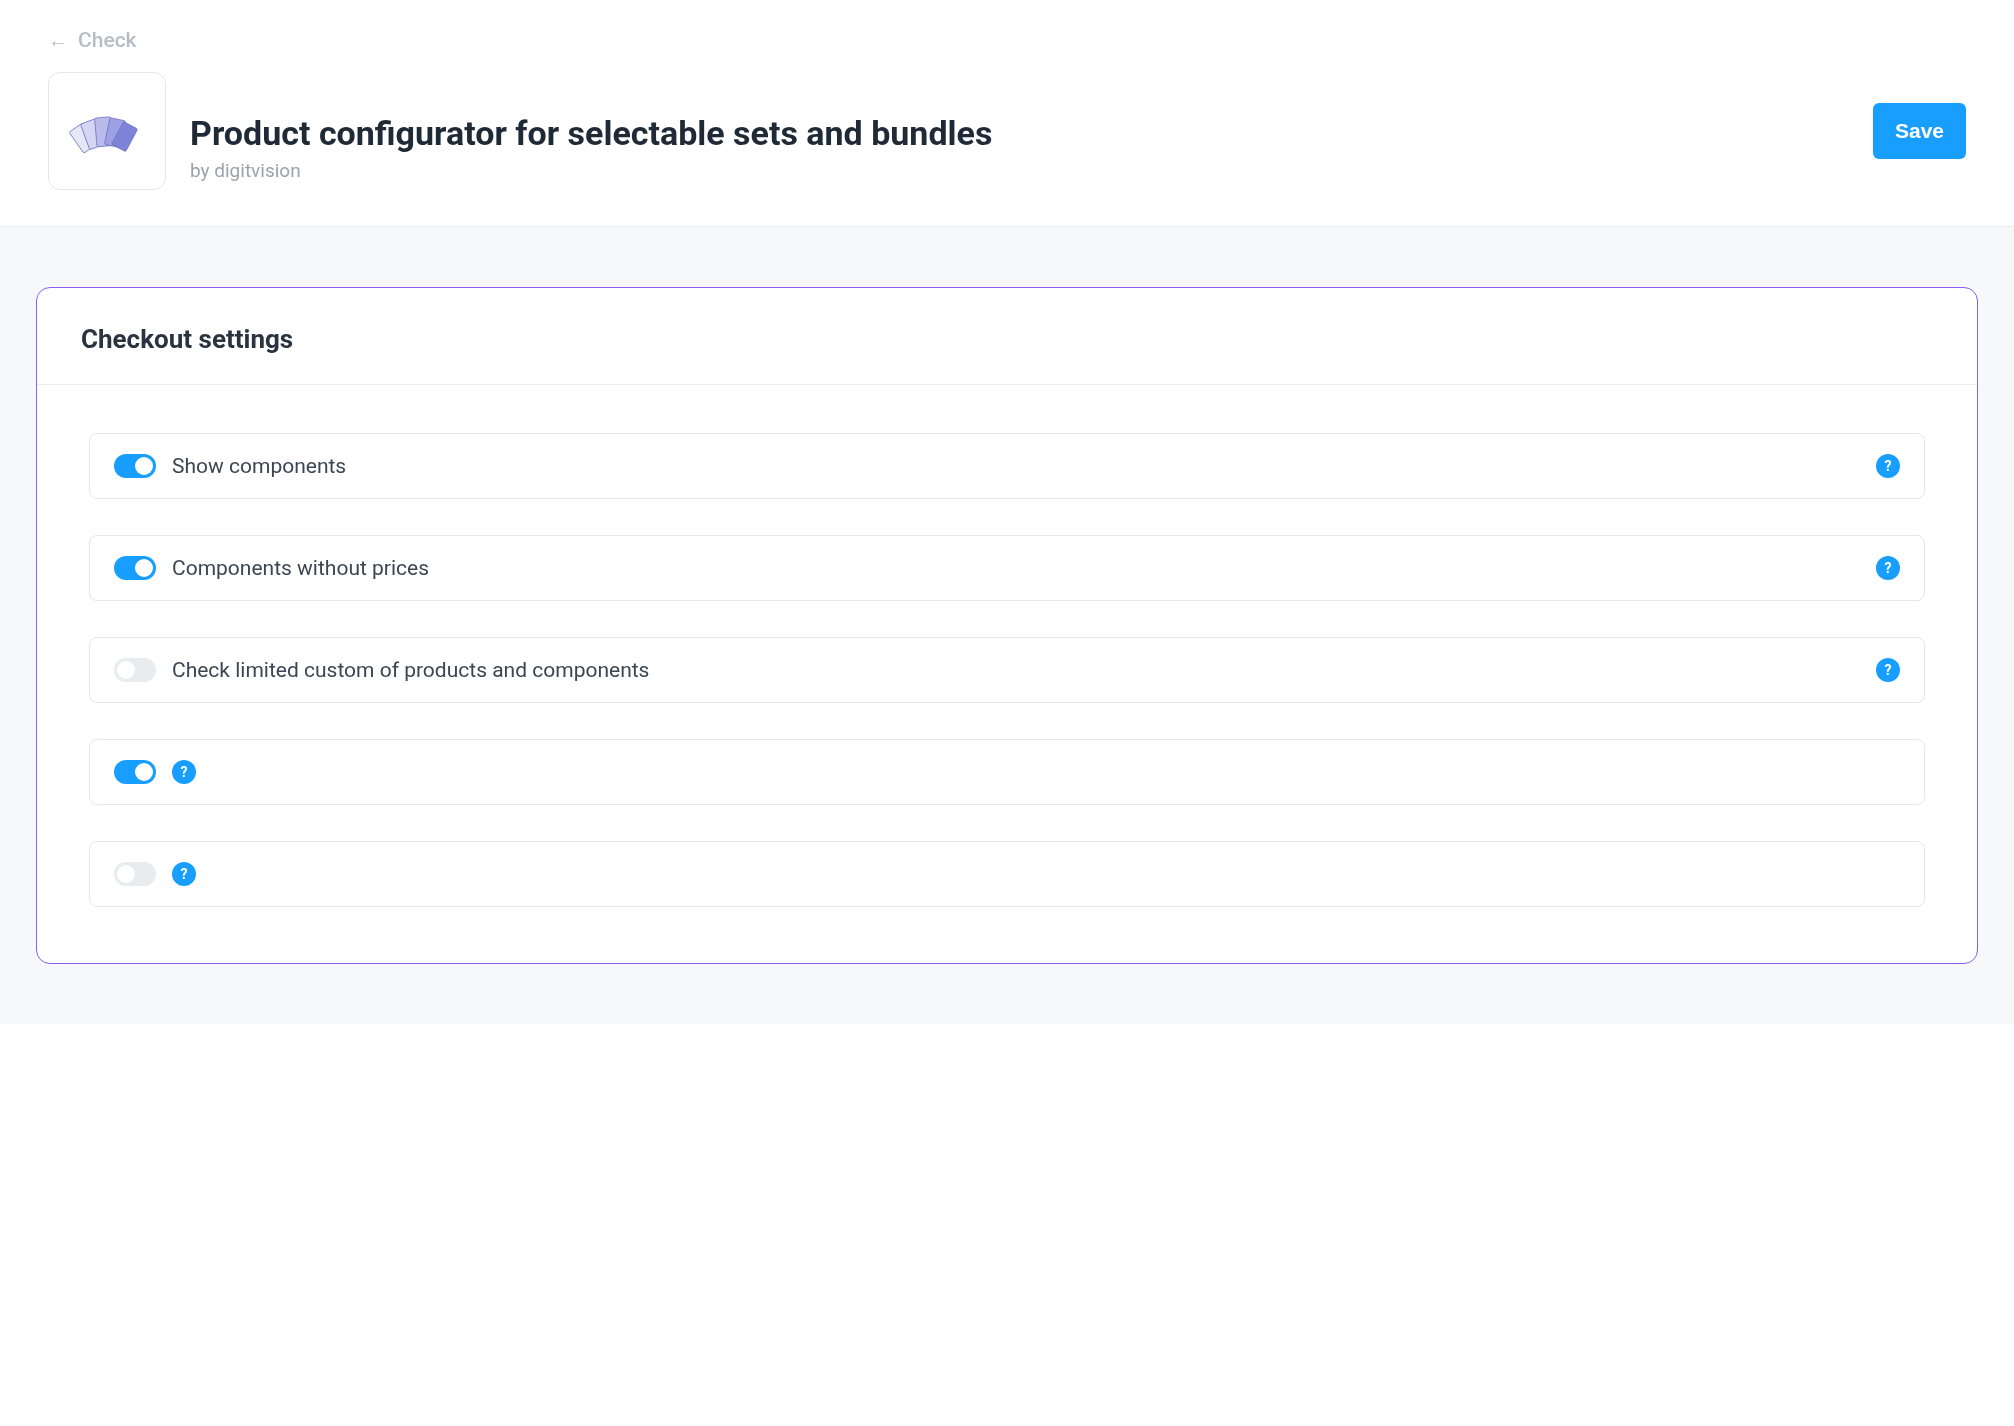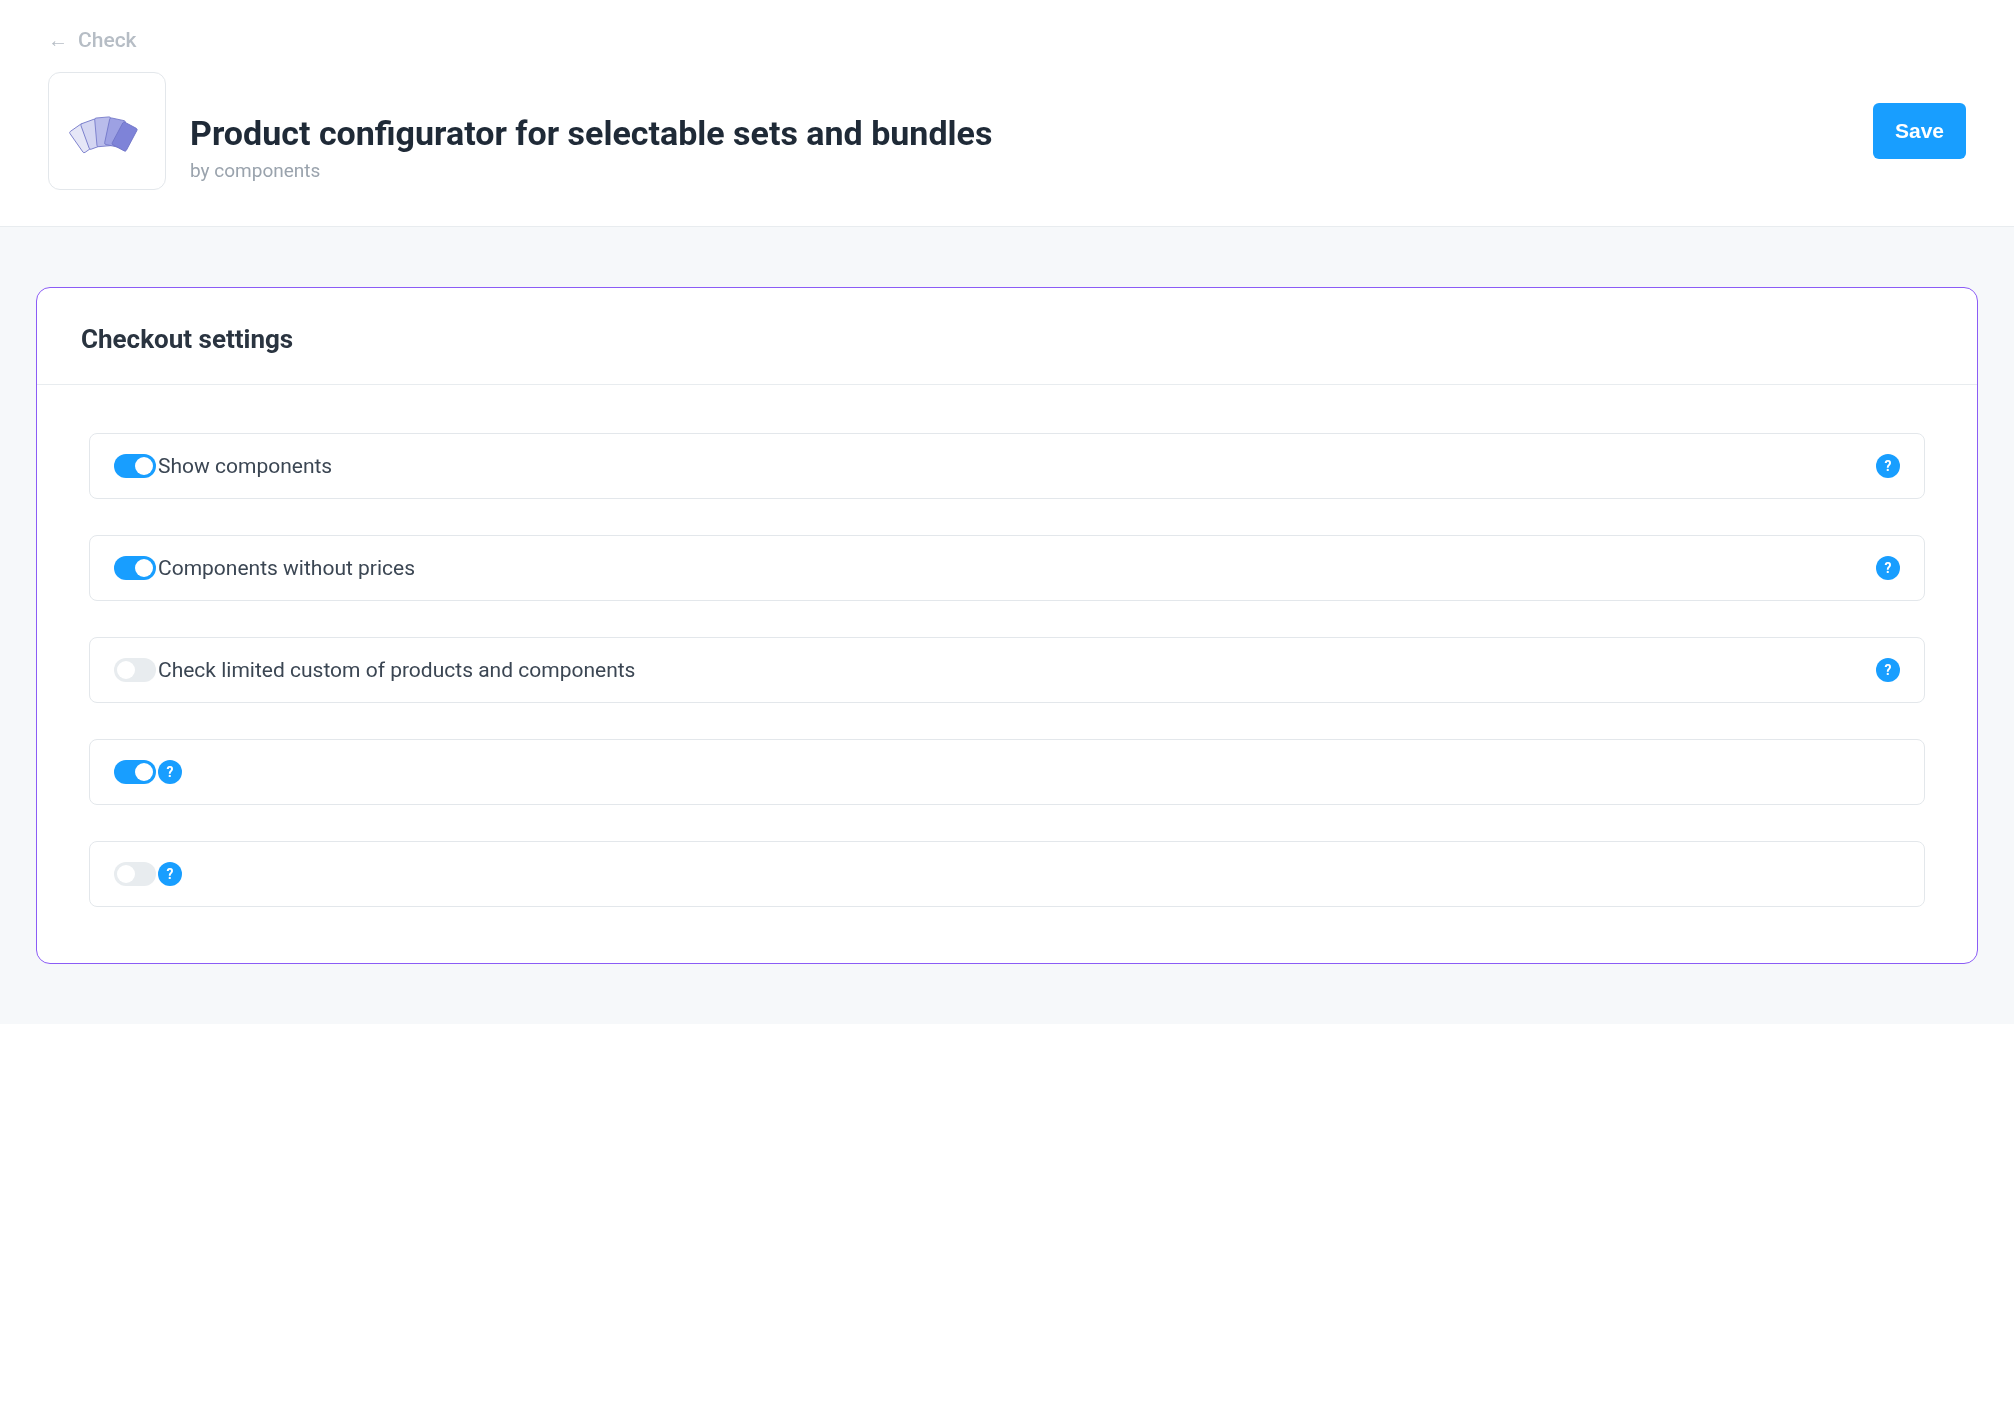--- a/index.html
+++ b/index.html
@@ -95,21 +95,21 @@
     display: flex;
     flex-direction: column;
     gap: 36px;
   }
   .setting-row {
     display: flex;
     align-items: center;
     border: 1px solid #e3e7eb;
     border-radius: 8px;
     padding: 20px 24px;
-    gap: 2px;
+    gap: 16px;
   }
   .toggle {
     width: 42px;
     height: 24px;
     border-radius: 12px;
     position: relative;
     flex-shrink: 0;
     cursor: pointer;
   }
   .toggle .knob {
@@ -163,21 +163,21 @@
           <rect x="22" y="22" width="20" height="34" rx="2" transform="rotate(-20 32 39)" fill="#d4d6f2"></rect>
           <rect x="36" y="18" width="20" height="36" rx="2" transform="rotate(-5 46 36)" fill="#b9bceb"></rect>
           <rect x="50" y="20" width="20" height="34" rx="2" transform="rotate(12 60 37)" fill="#9da1e3"></rect>
           <rect x="62" y="26" width="20" height="32" rx="2" transform="rotate(28 72 42)" fill="#7e83d8"></rect>
         </g>
       </svg>
     </div>
     <div class="header-text">
       <h1 class="title">Product configurator for selectable sets and bundles</h1>
       <div class="vendor">
-        <span>by </span><span>components</span>
+        <span>by </span><span>digitvision</span>
       </div>
     </div>
     <button class="save-btn">Save</button>
   </div>
 
   <div class="content-bg">
     <div class="card">
       <div class="card-header">
         <h2 class="card-title">Checkout settings</h2>
       </div>

